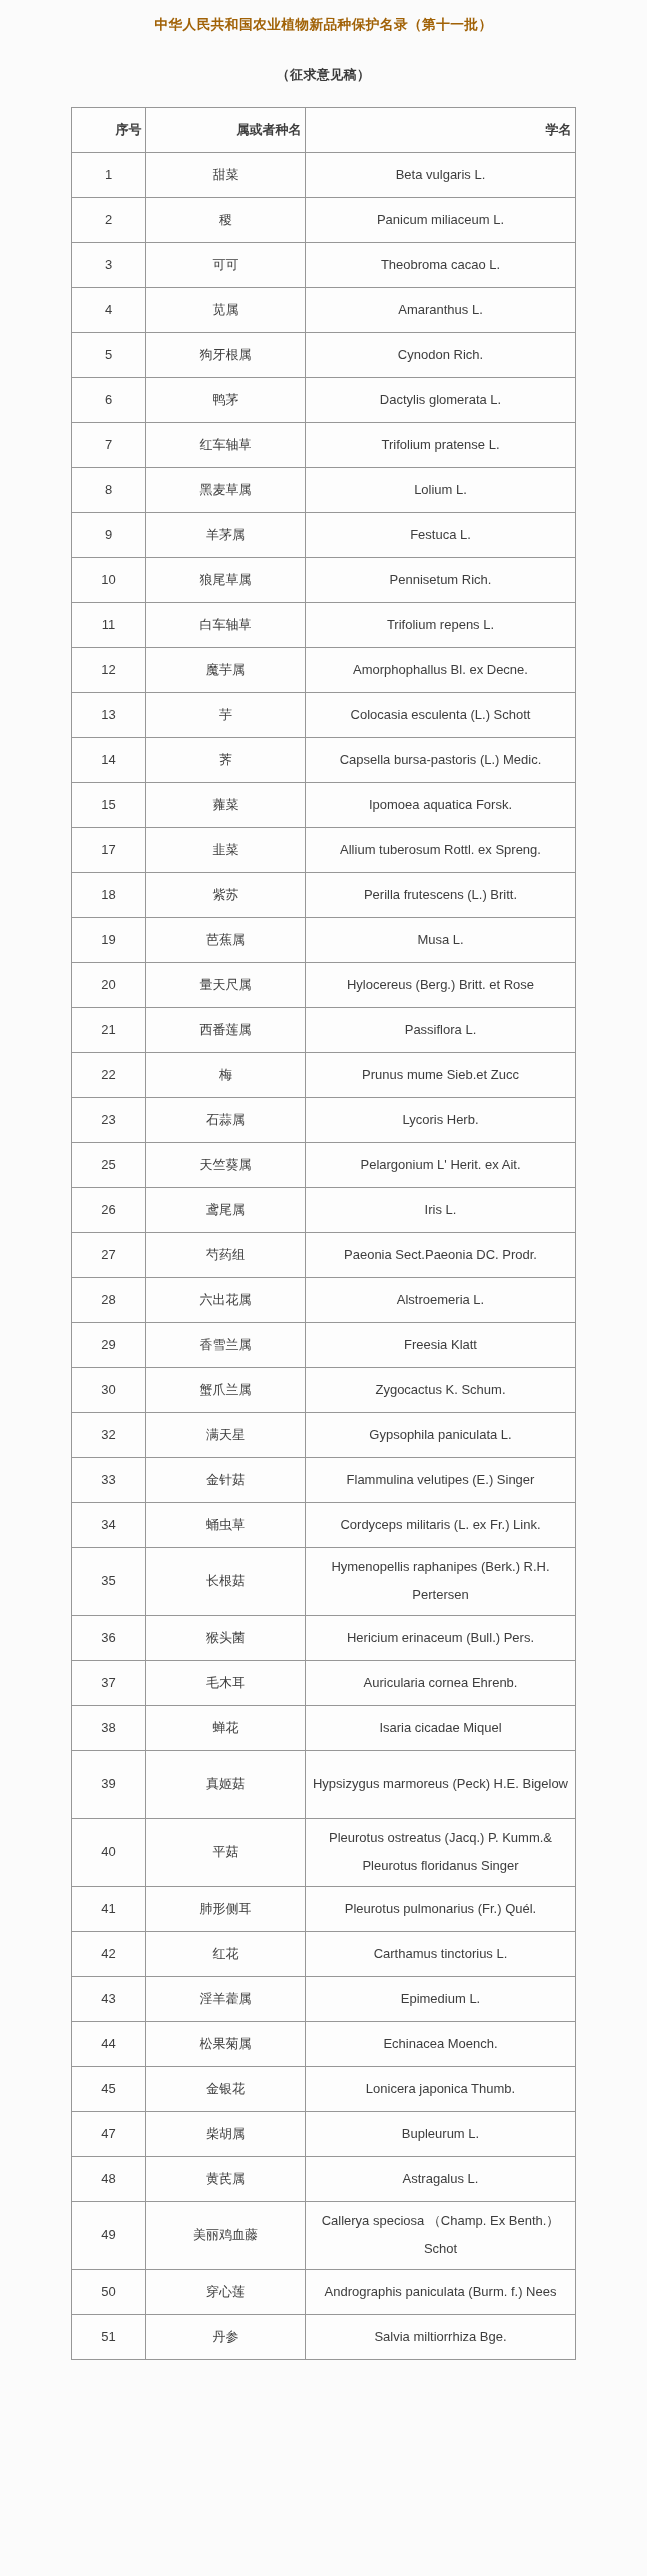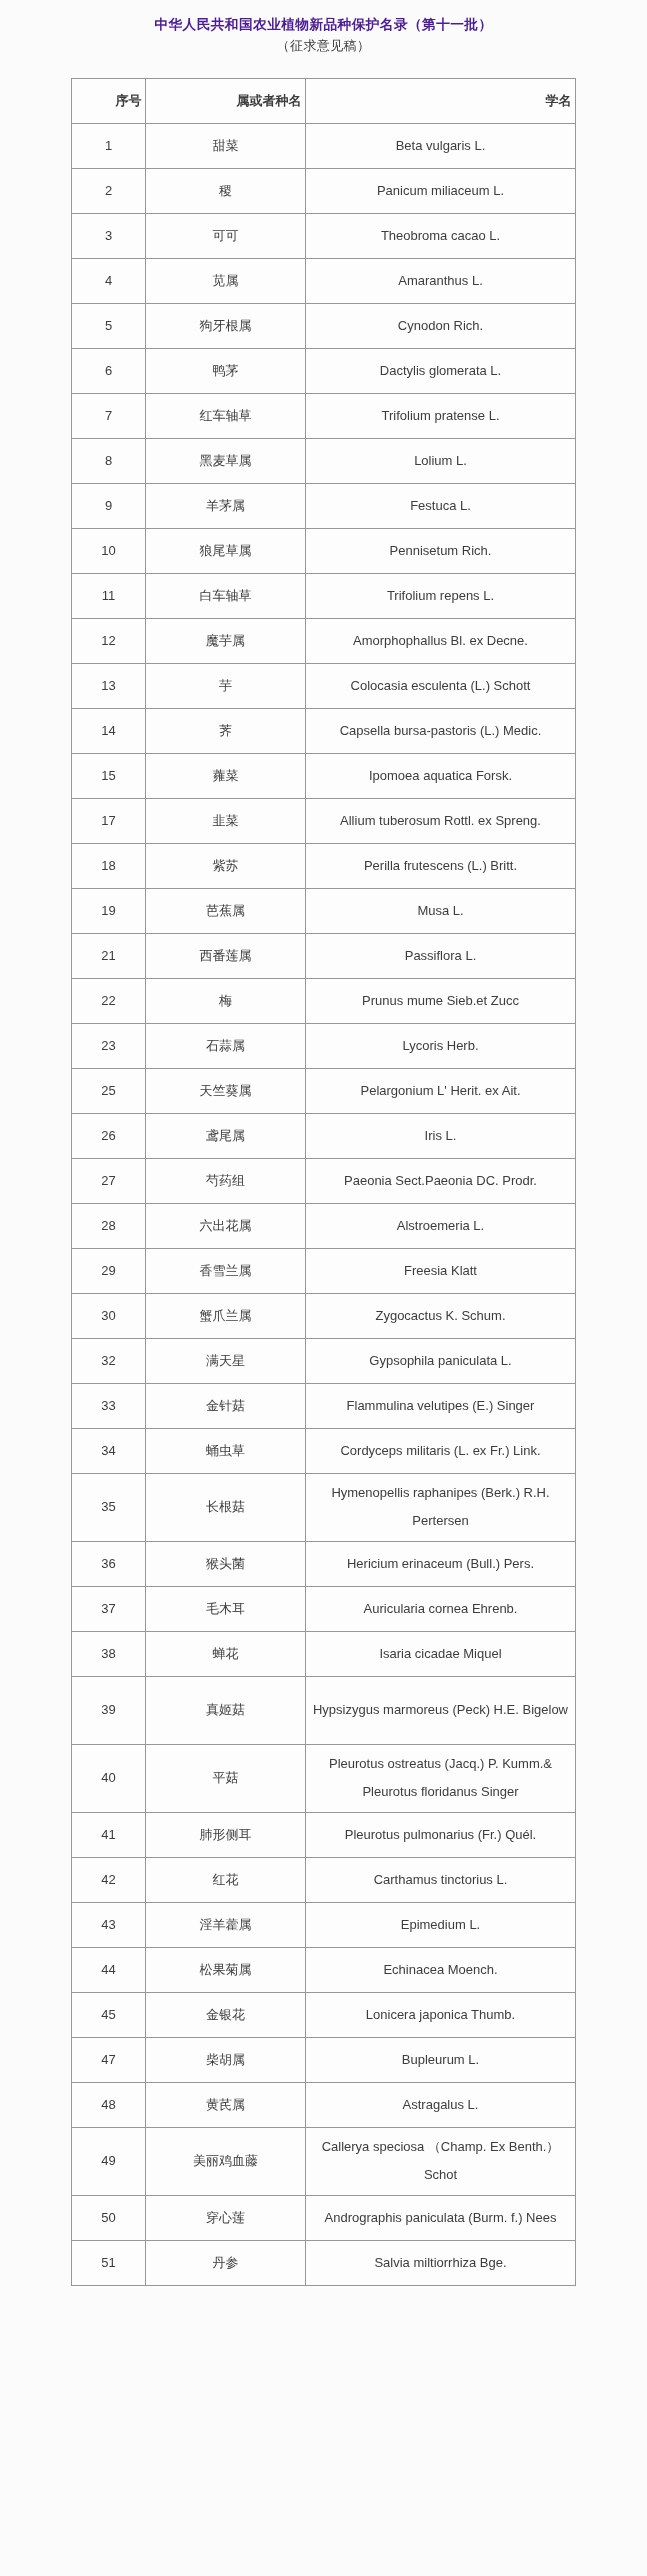--- a/index.html
+++ b/index.html
@@ -8,30 +8,31 @@
     background:#fbfbfb;
     font-family:"Liberation Sans","DejaVu Sans",sans-serif;
     color:#3b3b3b;
     -webkit-font-smoothing:antialiased;
   }
   .doc{width:647px;box-sizing:border-box;padding-top:15.4px;}
   .doc-title{
     text-align:center;
     font-size:13.7px;
     font-weight:bold;
-    color:#4c1d95;
+    color:#a16207;
     letter-spacing:0.4px;
     line-height:20.5px;
   }
   .doc-subtitle{
     text-align:center;
     font-size:13px;
-    font-weight:normal;
+    font-weight:bold;
     color:#3b3b3b;
     letter-spacing:0.4px;
+    margin-top:29px;
     line-height:19px;
   }
   table.catalog{
     width:504px;
     margin:23px auto 0 auto;
     border-collapse:collapse;
     table-layout:fixed;
     background:#fdfdfd;
     border:1.7px solid #555555;
   }
@@ -160,20 +161,25 @@
           <td>18</td>
           <td>紫苏</td>
           <td>Perilla frutescens (L.) Britt.</td>
         </tr>
         <tr class="row">
           <td>19</td>
           <td>芭蕉属</td>
           <td>Musa L.</td>
         </tr>
         <tr class="row">
+          <td>20</td>
+          <td>量天尺属</td>
+          <td>Hylocereus (Berg.) Britt. et Rose</td>
+        </tr>
+        <tr class="row">
           <td>21</td>
           <td>西番莲属</td>
           <td>Passiflora L.</td>
         </tr>
         <tr class="row">
           <td>22</td>
           <td>梅</td>
           <td>Prunus mume Sieb.et Zucc</td>
         </tr>
         <tr class="row">

